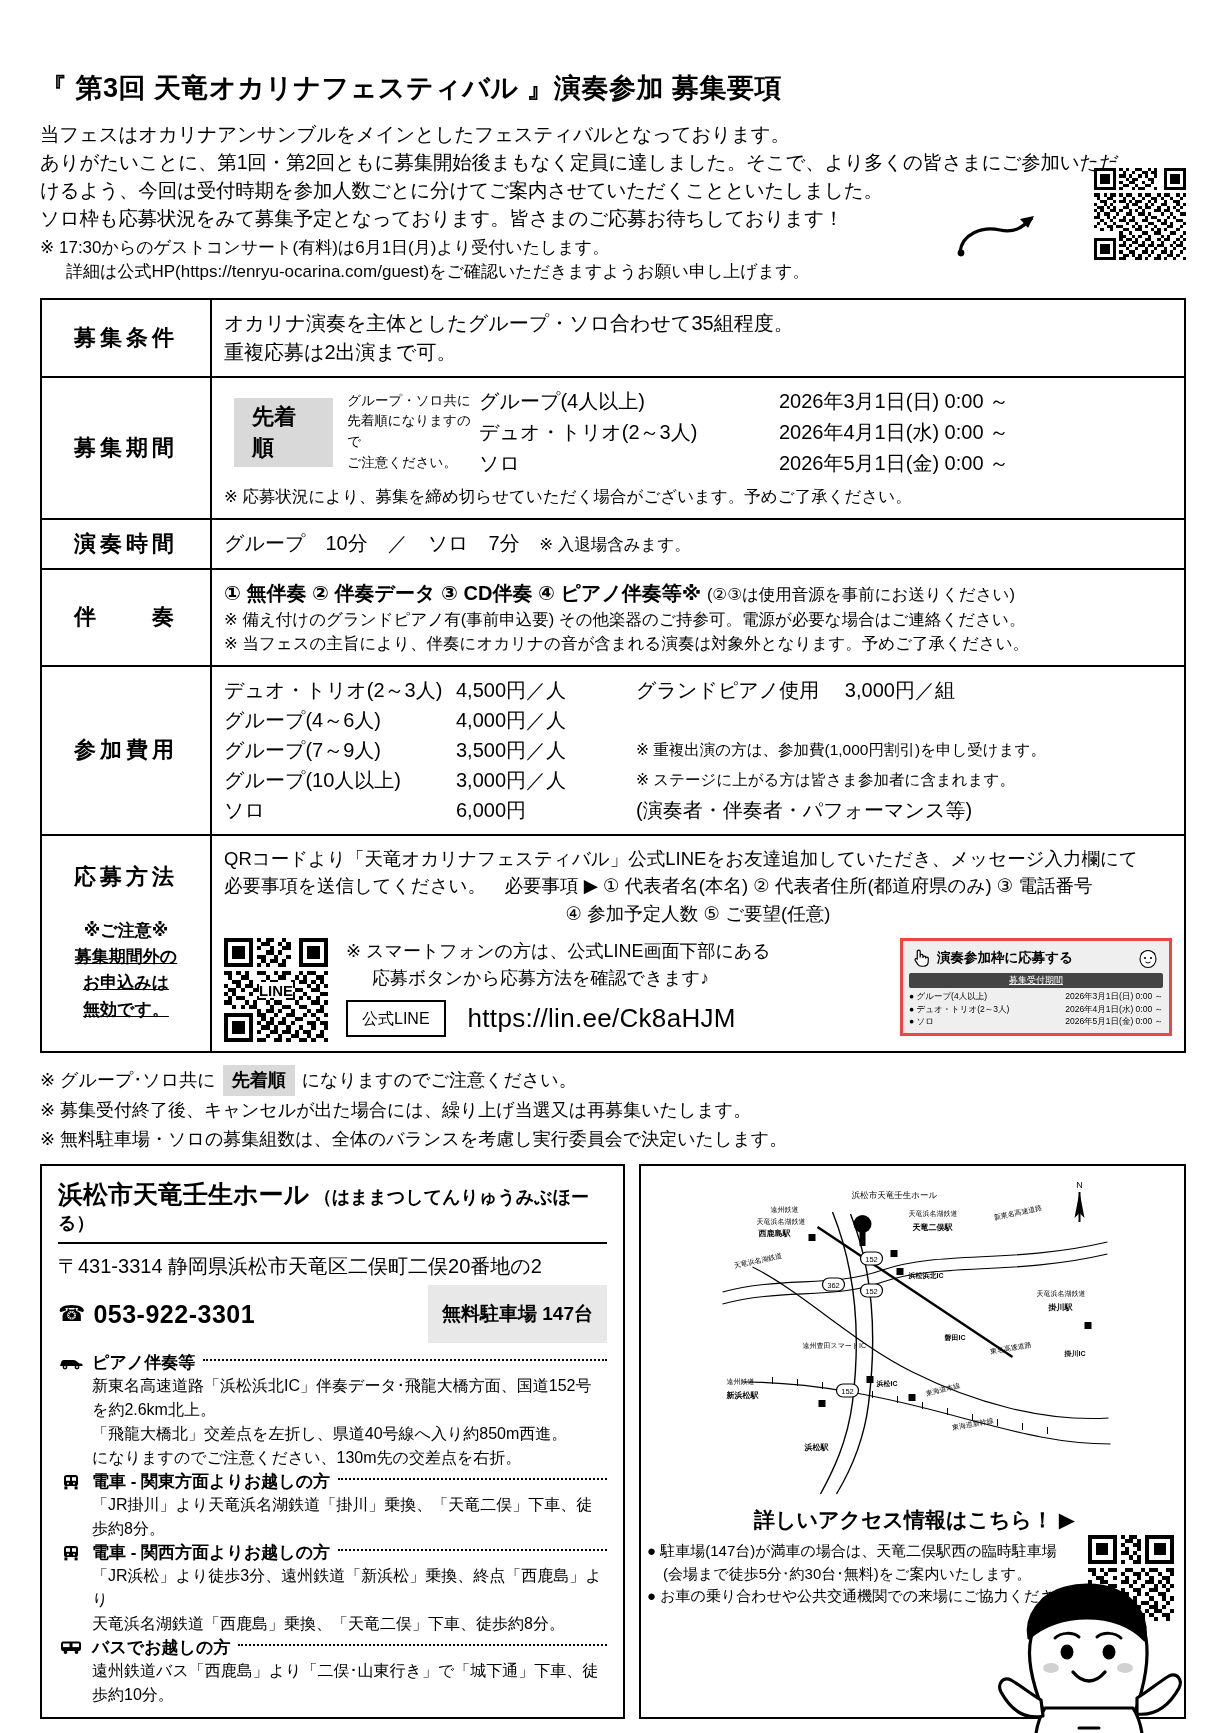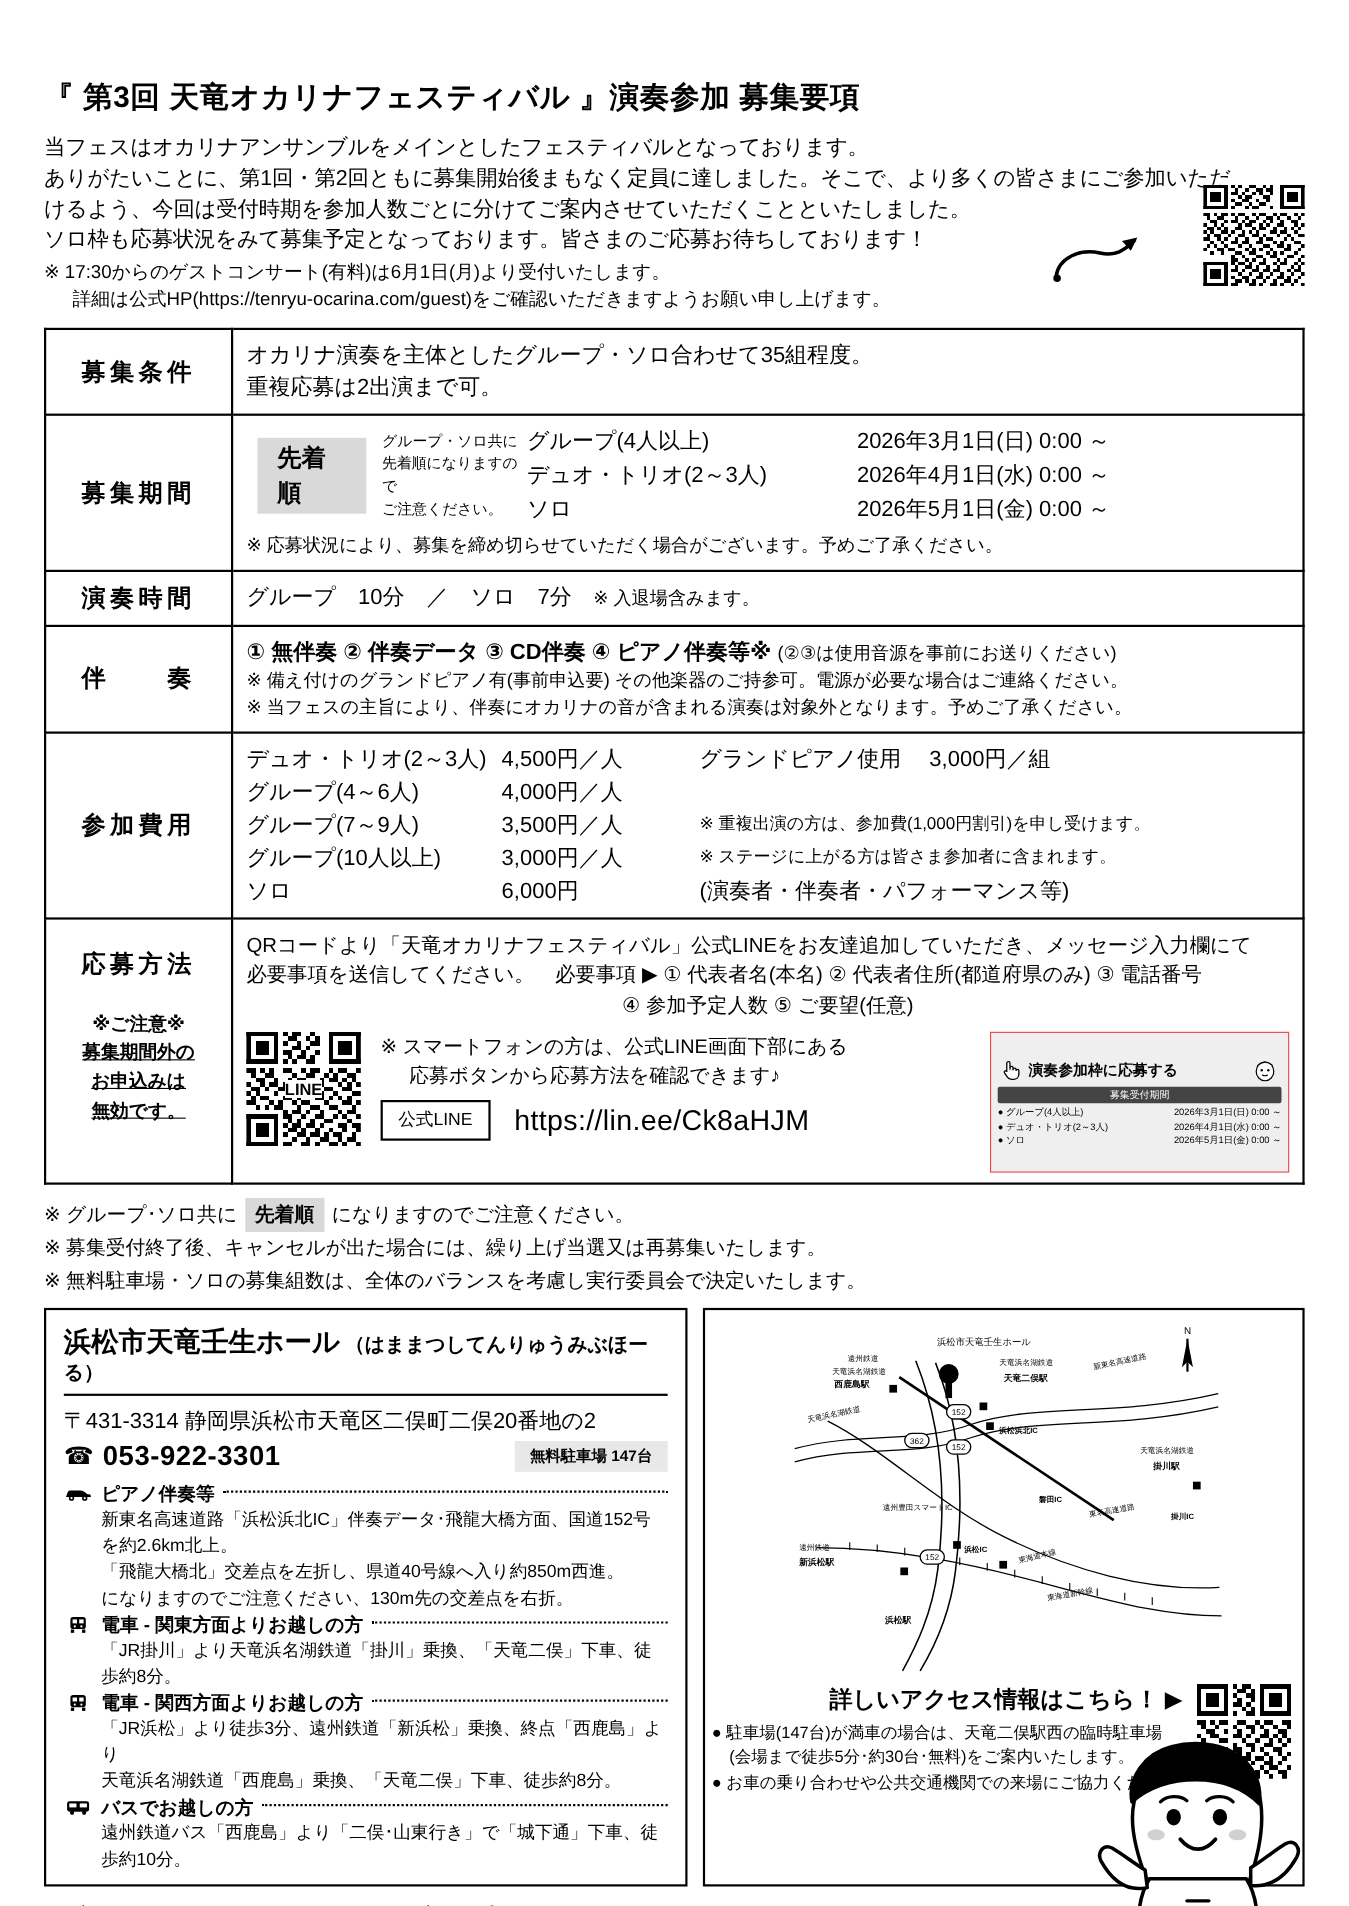--- a/index.html
+++ b/index.html
@@ -51,40 +51,40 @@
   .apply-lbl { text-align:center; font-size:22px; font-weight:bold; letter-spacing:4px; }
   .apply-caution { font-size:17px; font-weight:bold; line-height:1.55; margin-top:26px; text-align:center; }
   .apply-caution u { text-decoration:underline; }
   .apply-body { font-size:18.5px; line-height:1.5; }
   .req-line { text-align:center; font-size:18.5px; }
   .line-area { display:flex; align-items:flex-start; gap:18px; margin-top:10px; }
   .line-txt { font-size:18px; line-height:1.5; }
   .line-url-row { display:flex; align-items:center; gap:22px; margin-top:8px; }
   .kline-box { border:2px solid #000; padding:5px 14px; font-size:16px; }
   .kline-url { font-size:26px; letter-spacing:.3px; }
-  .promo { border:1px solid #ef4444; background:#efefef; width:272px; padding:22px 6px; }
+  .promo { border:3px solid #ef4444; background:#efefef; width:272px; padding:5px 6px; }
   .promo-top { display:flex; align-items:center; gap:6px; }
   .promo-title { font-size:13.5px; font-weight:bold; }
-  .promo-btn { background:#444; color:#fff; font-size:9px; text-align:center; border-radius:2px; padding:1px 0; margin:3px 0 2px 0; }
+  .promo-btn { background:#444; color:#fff; font-size:9px; text-align:center; border-radius:2px; padding:1px 0; margin:3px 0 2px 0;text-decoration:underline; }
   .promo-rows { font-size:8.5px; line-height:1.5; }
   .promo-rows span.d { float:right; }
 
   
   .notes { font-size:18px; line-height:1.62; margin-top:12px; }
   .notes div { display:flex; align-items:center; gap:7px; }
 
   
   .lower { display:flex; gap:14px; margin-top:10px; }
   .venue { width:585px; border:2px solid #000; padding:12px 16px 10px 16px; }
   .venue-name { font-size:25px; font-weight:bold; }
   .venue-kana { font-size:18px; font-weight:bold; }
   .venue-hr { border-top:2px solid #000; margin:7px 0 9px 0; }
   .venue-addr { font-size:20px; margin-bottom:5px; }
   .venue-tel { font-size:25px; font-weight:bold; letter-spacing:.5px; }
-  .park { background:#e8e8e8; font-size:14px; font-weight:bold; padding:5px 14px; display:inline-block; }
+  .park { background:#e8e8e8; font-size:19px; font-weight:bold; padding:16px 14px; display:inline-block; }
   .acc-head { font-size:17px; font-weight:bold; display:flex; align-items:center; gap:8px; }
   .dots { flex:1; border-bottom:2.5px dotted #000; margin-bottom:5px; }
   .acc-body { font-size:16px; line-height:1.5; padding-left:34px; }
   .ico { width:26px; text-align:center; font-size:15px; }
 
   .mapcol { flex:1; border:2px solid #000; padding:6px; position:relative; }
   .map-img { position:relative; width:100%; height:326px; background:#fff; overflow:hidden; }
   .acc-link { font-size:21px; font-weight:bold; margin:8px 0 6px 4px;text-align:center; }
   .map-notes { font-size:15px; line-height:1.5; }
   .map-qr-wrap { position:absolute; right:10px; bottom:96px; }

